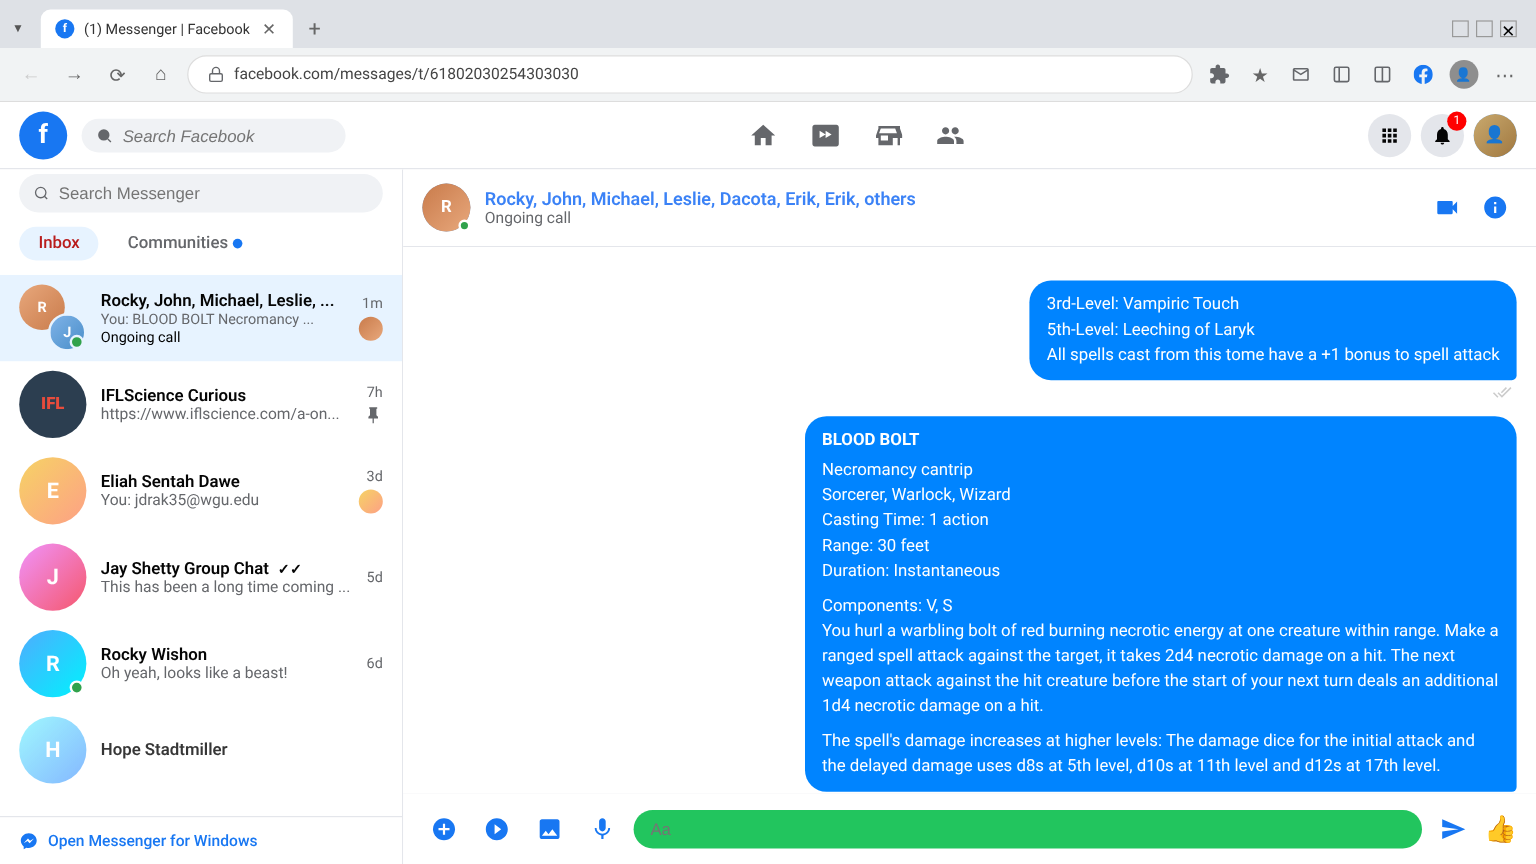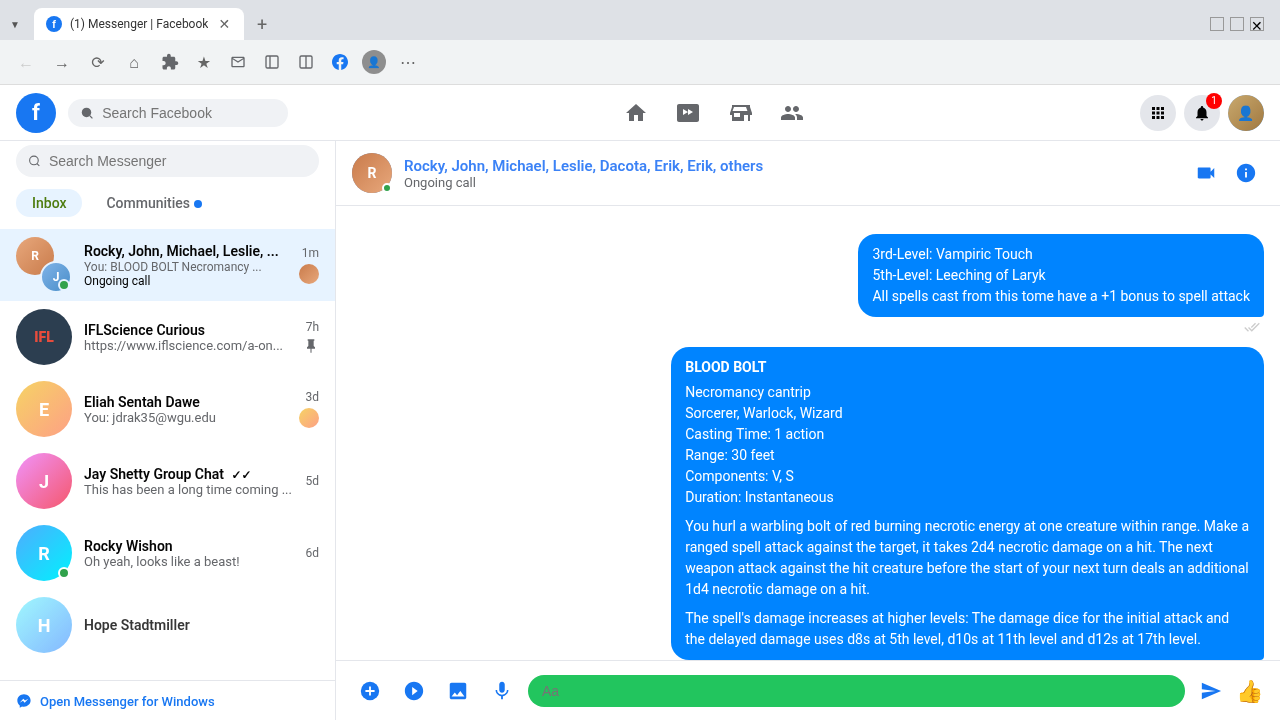--- a/index.html
+++ b/index.html
@@ -20,42 +20,42 @@
     .address-bar { flex: 1; background: #fff; border: 1px solid #ddd; border-radius: 20px; padding: 4px 16px; font-size: 13px; color: #333; display: flex; align-items: center; gap: 8px; height: 32px; }
     .address-text { flex: 1; font-size: 13px; color: #444; }
     .toolbar-icons { display: flex; align-items: center; gap: 6px; }
     .toolbar-icon { width: 28px; height: 28px; display: flex; align-items: center; justify-content: center; border-radius: 50%; cursor: pointer; color: #666; font-size: 16px; }
 
     
     .fb-app { display: flex; flex-direction: column; height: calc(720px - 84px); }
     .fb-header { height: 56px; background: #fff; border-bottom: 1px solid #e4e6eb; display: flex; align-items: center; padding: 0 16px; gap: 12px; position: relative; z-index: 10; }
     .fb-logo { width: 40px; height: 40px; background: #1877f2; border-radius: 50%; display: flex; align-items: center; justify-content: center; color: #fff; font-size: 22px; font-weight: bold; flex-shrink: 0; }
     .fb-search { display: flex; align-items: center; background: #f0f2f5; border-radius: 20px; padding: 6px 12px; gap: 8px; width: 220px; }
-    .fb-search input { border: none; background: transparent; outline: none; font-size: 14px; color: #333; width: 100%; }
+    .fb-search input { border: none; background: transparent; outline: none; font-size: 14px; color: #333; width: 100%; font-style: italic; }
     .fb-nav { display: flex; align-items: center; gap: 4px; flex: 1; justify-content: center; }
     .fb-nav-item { width: 48px; height: 48px; display: flex; align-items: center; justify-content: center; border-radius: 8px; cursor: pointer; color: #65676b; position: relative; }
     .fb-header-actions { display: flex; align-items: center; gap: 8px; }
     .fb-header-btn { width: 36px; height: 36px; border-radius: 50%; background: #e4e6eb; display: flex; align-items: center; justify-content: center; cursor: pointer; color: #050505; font-size: 16px; position: relative; }
     .fb-header-btn .badge { position: absolute; top: -2px; right: -2px; background: red; color: #fff; font-size: 10px; border-radius: 50%; width: 16px; height: 16px; display: flex; align-items: center; justify-content: center; }
 
     
     .fb-main { display: flex; flex: 1; overflow: hidden; }
 
     
     .chats-sidebar { width: 336px; background: #fff; border-right: 1px solid #e4e6eb; display: flex; flex-direction: column; flex-shrink: 0; }
     .chats-header { padding: 12px 16px 8px; display: flex; align-items: center; justify-content: space-between; }
     .chats-title { font-size: 24px; font-weight: 700; color: #050505; }
     .chats-header-actions { display: flex; gap: 8px; }
     .chats-action-btn { width: 36px; height: 36px; border-radius: 50%; background: #e4e6eb; display: flex; align-items: center; justify-content: center; cursor: pointer; color: #050505; font-size: 16px; }
     .search-bar { padding: 4px 16px 8px; }
     .search-input { display: flex; align-items: center; background: #f0f2f5; border-radius: 20px; padding: 8px 12px; gap: 8px; }
     .search-input input { border: none; background: transparent; outline: none; font-size: 14px; color: #a16207; width: 100%; }
     .chats-tabs { display: flex; padding: 4px 16px; gap: 8px; margin-bottom: 8px; }
     .chat-tab { padding: 6px 16px; border-radius: 20px; cursor: pointer; font-size: 14px; font-weight: 500; }
-    .chat-tab.active { background: #e7f3ff; color: #4d7c0f; }
+    .chat-tab.active { background: #e7f3ff; color: #b91c1c; }
     .chat-tab.inactive { color: #65676b; }
     .chat-tab .notif-dot { display: inline-block; width: 8px; height: 8px; background: #1877f2; border-radius: 50%; margin-left: 4px; vertical-align: middle; }
     .chat-list { flex: 1; overflow-y: auto; }
     .chat-list::-webkit-scrollbar { width: 4px; }
     .chat-list::-webkit-scrollbar-thumb { background: #ccc; border-radius: 2px; }
     .chat-item { display: flex; align-items: center; padding: 8px 16px; gap: 12px; cursor: pointer; position: relative; }
     .chat-item.active { background: #e7f3ff; }
     .avatar-circle { width: 56px; height: 56px; border-radius: 50%; display: flex; align-items: center; justify-content: center; font-weight: bold; font-size: 18px; color: #fff; flex-shrink: 0; }
     .chat-info { flex: 1; min-width: 0; }
     .chat-name { font-weight: 600; font-size: 14px; color: #050505; white-space: nowrap; overflow: hidden; text-overflow: ellipsis; }
@@ -119,20 +119,27 @@
       <div style="width:14px;height:14px;border:1px solid #999;cursor:pointer;"></div>
       <div style="width:14px;height:14px;border:1px solid #999;cursor:pointer;"></div>
       <div style="width:14px;height:14px;border:1px solid #999;cursor:pointer;">✕</div>
     </div>
   </div>
   <div class="address-bar-row">
     <div class="nav-btn disabled">←</div>
     <div class="nav-btn">→</div>
     <div class="nav-btn">⟳</div>
     <div class="nav-btn">⌂</div>
+    <div class="address-bar">
+      <svg width="14" height="14" viewBox="0 0 24 24" fill="none" stroke="#65676b" stroke-width="2">
+          <rect x="3" y="11" width="18" height="11" rx="2" ry="2"></rect>
+          <path d="M7 11V7a5 5 0 0 1 10 0v4"></path>
+        </svg>
+      <span class="address-text">facebook.com/messages/t/61802030254303030</span>
+    </div>
     <div class="toolbar-icons">
       <div class="toolbar-icon">
         <svg width="18" height="18" viewBox="0 0 24 24" fill="#65676b">
             <path d="M20.5 11H19V7c0-1.1-.9-2-2-2h-4V3.5C13 2.12 11.88 1 10.5 1S8 2.12 8 3.5V5H4c-1.1 0-1.99.9-1.99 2v3.8H3.5c1.49 0 2.7 1.21 2.7 2.7s-1.21 2.7-2.7 2.7H2V20c0 1.1.9 2 2 2h3.8v-1.5c0-1.49 1.21-2.7 2.7-2.7 1.49 0 2.7 1.21 2.7 2.7V22H17c1.1 0 2-.9 2-2v-4h1.5c1.38 0 2.5-1.12 2.5-2.5S21.88 11 20.5 11z"></path>
           </svg>
       </div>
       <div class="toolbar-icon">★</div>
       <div class="toolbar-icon">
         <svg width="16" height="16" viewBox="0 0 24 24" fill="#65676b">
             <path d="M20 4H4c-1.1 0-2 .9-2 2v12c0 1.1.9 2 2 2h16c1.1 0 2-.9 2-2V6c0-1.1-.9-2-2-2zm0 14H4V8l8 5 8-5v10zm-8-7L4 6h16l-8 5z"></path>
@@ -371,22 +378,22 @@
           </div>
         </div>
 
         <div class="message-container sent">
           <div class="message-bubble sent">
             <div style="font-weight:bold;margin-bottom:4px;">BLOOD BOLT</div>
             <div>Necromancy cantrip</div>
             <div>Sorcerer, Warlock, Wizard</div>
             <div>Casting Time: 1 action</div>
             <div>Range: 30 feet</div>
+            <div style="margin-bottom:8px;">Duration: Instantaneous</div>
             <div>Components: V, S</div>
-            <div style="margin-bottom:8px;">Duration: Instantaneous</div>
             <div style="margin-bottom:8px;">You hurl a warbling bolt of red burning necrotic energy at one creature within range. Make a ranged spell attack against the target, it takes 2d4 necrotic damage on a hit. The next weapon attack against the hit creature before the start of your next turn deals an additional 1d4 necrotic damage on a hit.</div>
             <div>The spell's damage increases at higher levels: The damage dice for the initial attack and the delayed damage uses d8s at 5th level, d10s at 11th level and d12s at 17th level.</div>
           </div>
 
         </div>
       </div>
 
       <div class="chat-input-area">
         <div class="input-action-btn">
           <svg width="22" height="22" viewBox="0 0 24 24" fill="#1877f2">

